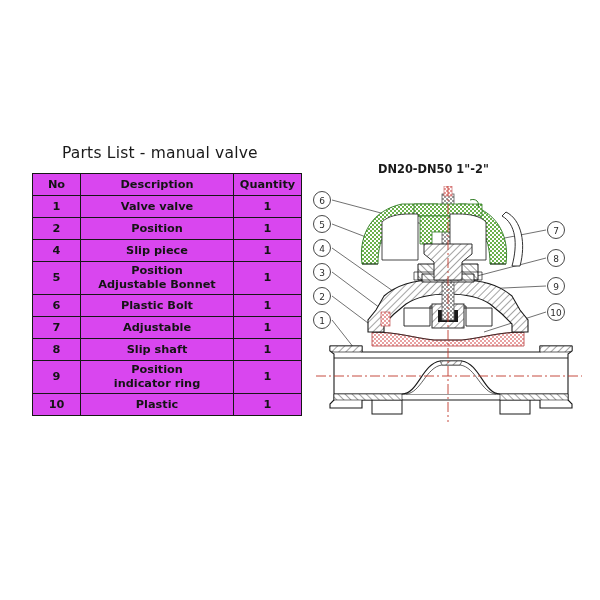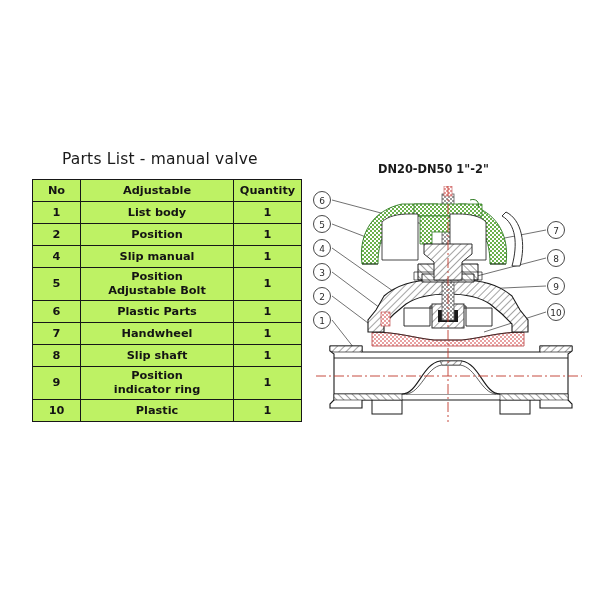--- a/index.html
+++ b/index.html
@@ -13,38 +13,38 @@
     position: relative;
     font-family: "DejaVu Sans", sans-serif;
     color: #1a1a1a;
     overflow: hidden;
   }
 
   
   #parts-panel {
     position: absolute;
     left: 32px;
-    top: 150px;
+    top: 144px;
     width: 266px;
   }
 
   #parts-title {
     font-size: 15.5px;
     letter-spacing: 0.2px;
     color: #1a1a1a;
     padding-left: 30px;
     margin-bottom: 11px;
     white-space: nowrap;
   }
 
   table#parts-table {
     border-collapse: collapse;
     width: 266px;
     table-layout: fixed;
-    background: #bef264;
+    background: #d946ef;
   }
   table#parts-table td,
   table#parts-table th {
     border: 1.6px solid #171717;
     text-align: center;
     vertical-align: middle;
     font-size: 11.3px;
     font-weight: bold;
     color: #141414;
     padding: 0;
@@ -94,56 +94,56 @@
 <body>
 
 <div id="parts-panel">
 
   <div id="parts-title">Parts List - manual valve</div>
 
   <table id="parts-table">
     <thead>
       <tr class="row-1h">
         <th class="col-no">No</th>
-        <th class="col-desc">Adjustable</th>
+        <th class="col-desc">Description</th>
         <th class="col-qty">Quantity</th>
       </tr>
     </thead>
     <tbody>
       <tr class="row-1">
         <td class="col-no">1</td>
-        <td class="col-desc">List body</td>
+        <td class="col-desc">Valve valve</td>
         <td class="col-qty">1</td>
       </tr>
       <tr class="row-1">
         <td class="col-no">2</td>
         <td class="col-desc">Position</td>
         <td class="col-qty">1</td>
       </tr>
       <tr class="row-1">
         <td class="col-no">4</td>
-        <td class="col-desc">Slip manual</td>
+        <td class="col-desc">Slip piece</td>
         <td class="col-qty">1</td>
       </tr>
       <tr class="row-2">
         <td class="col-no">5</td>
         <td class="col-desc desc-2line">
           <div>Position</div>
-          <div>Adjustable Bolt</div>
+          <div>Adjustable Bonnet</div>
         </td>
         <td class="col-qty">1</td>
       </tr>
       <tr class="row-1">
         <td class="col-no">6</td>
-        <td class="col-desc">Plastic Parts</td>
+        <td class="col-desc">Plastic Bolt</td>
         <td class="col-qty">1</td>
       </tr>
       <tr class="row-1">
         <td class="col-no">7</td>
-        <td class="col-desc">Handwheel</td>
+        <td class="col-desc">Adjustable</td>
         <td class="col-qty">1</td>
       </tr>
       <tr class="row-1">
         <td class="col-no">8</td>
         <td class="col-desc">Slip shaft</td>
         <td class="col-qty">1</td>
       </tr>
       <tr class="row-2">
         <td class="col-no">9</td>
         <td class="col-desc desc-2line">

